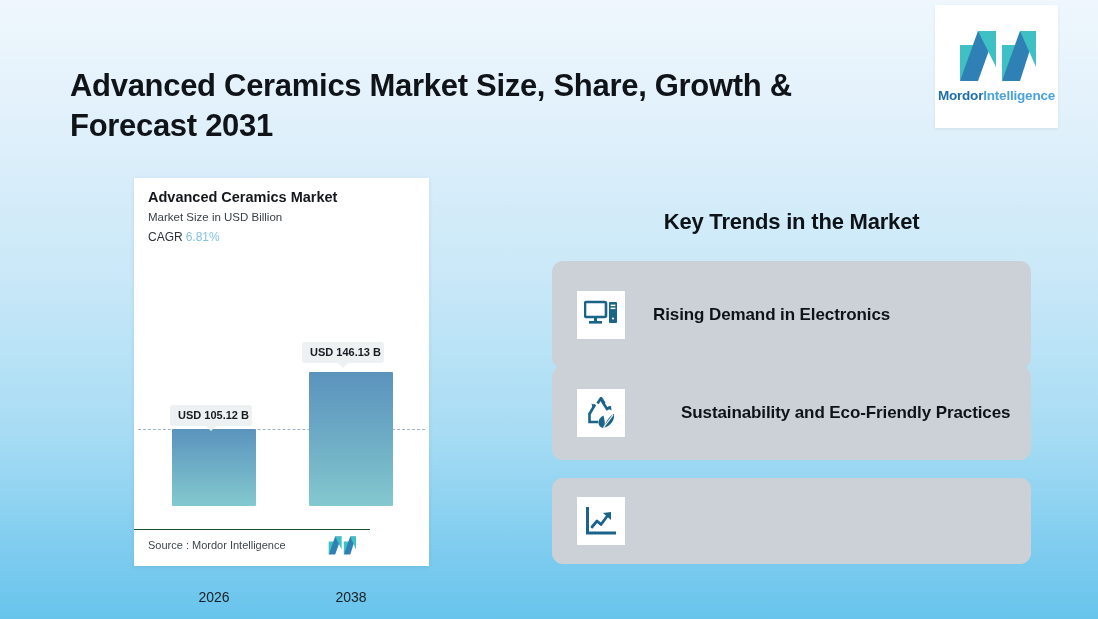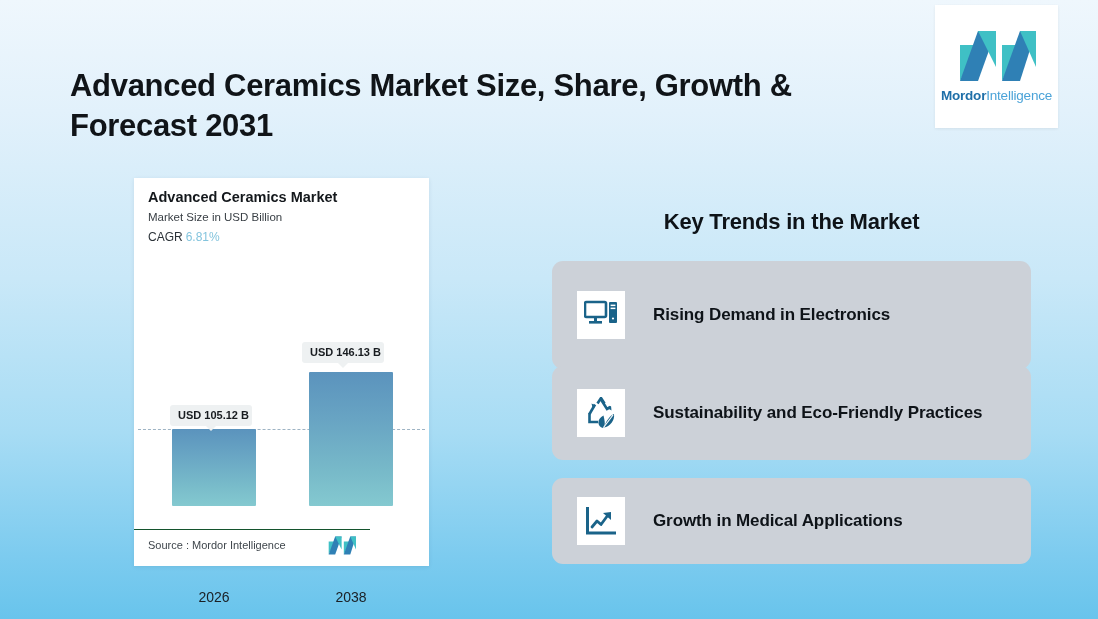--- a/index.html
+++ b/index.html
@@ -37,21 +37,21 @@
   .logo-wordmark {
     font-size: 13.5px;
     letter-spacing: -0.2px;
     white-space: nowrap;
   }
   .logo-word-bold {
     font-weight: bold;
     color: #1f6fa8;
   }
   .logo-word-light {
-    font-weight: normal;
+    font-weight: bold;
     color: #4ba3d8;
     text-align: right;
   }
 
   
   .headline {
     position: absolute;
     left: 70px;
     top: 45px;
     width: 800px;
@@ -204,21 +204,21 @@
   .trend-card {
     position: absolute;
     left: 552px;
     width: 479px;
     background: #ccd1d8;
     border-radius: 11px;
     display: flex;
     align-items: center;
   }
   .trend-1 { top: 261px; height: 108px; }
-  .trend-2 { top: 366px; height: 94px; }
+  .trend-2 { top: 366px; height: 94px; gap: 28px; }
   .trend-3 { top: 478px; height: 86px; }
 
   .trend-icon-box {
     width: 48px;
     height: 48px;
     min-width: 48px;
     margin-left: 25px;
     background: #ffffff;
     display: flex;
     align-items: center;
@@ -323,14 +323,13 @@
 </div>
 
 <div class="trend-card trend-3">
   <div class="trend-icon-box">
     <svg width="32" height="30" viewBox="0 0 32 30">
       <path d="M2.5 1 L2.5 27 L31 27" fill="none" stroke="#1a6389" stroke-width="3"></path>
       <polyline points="7,21 12,15 16,18.5 23,9" fill="none" stroke="#1a6389" stroke-width="2.8" stroke-linejoin="round" stroke-linecap="round"></polyline>
       <polygon points="26,6 26,14 18,7" fill="#1a6389"></polygon>
     </svg>
   </div>
-  <div class="trend-text">Growth in Medical Applications</div>
 </div>
 
 </body></html>

